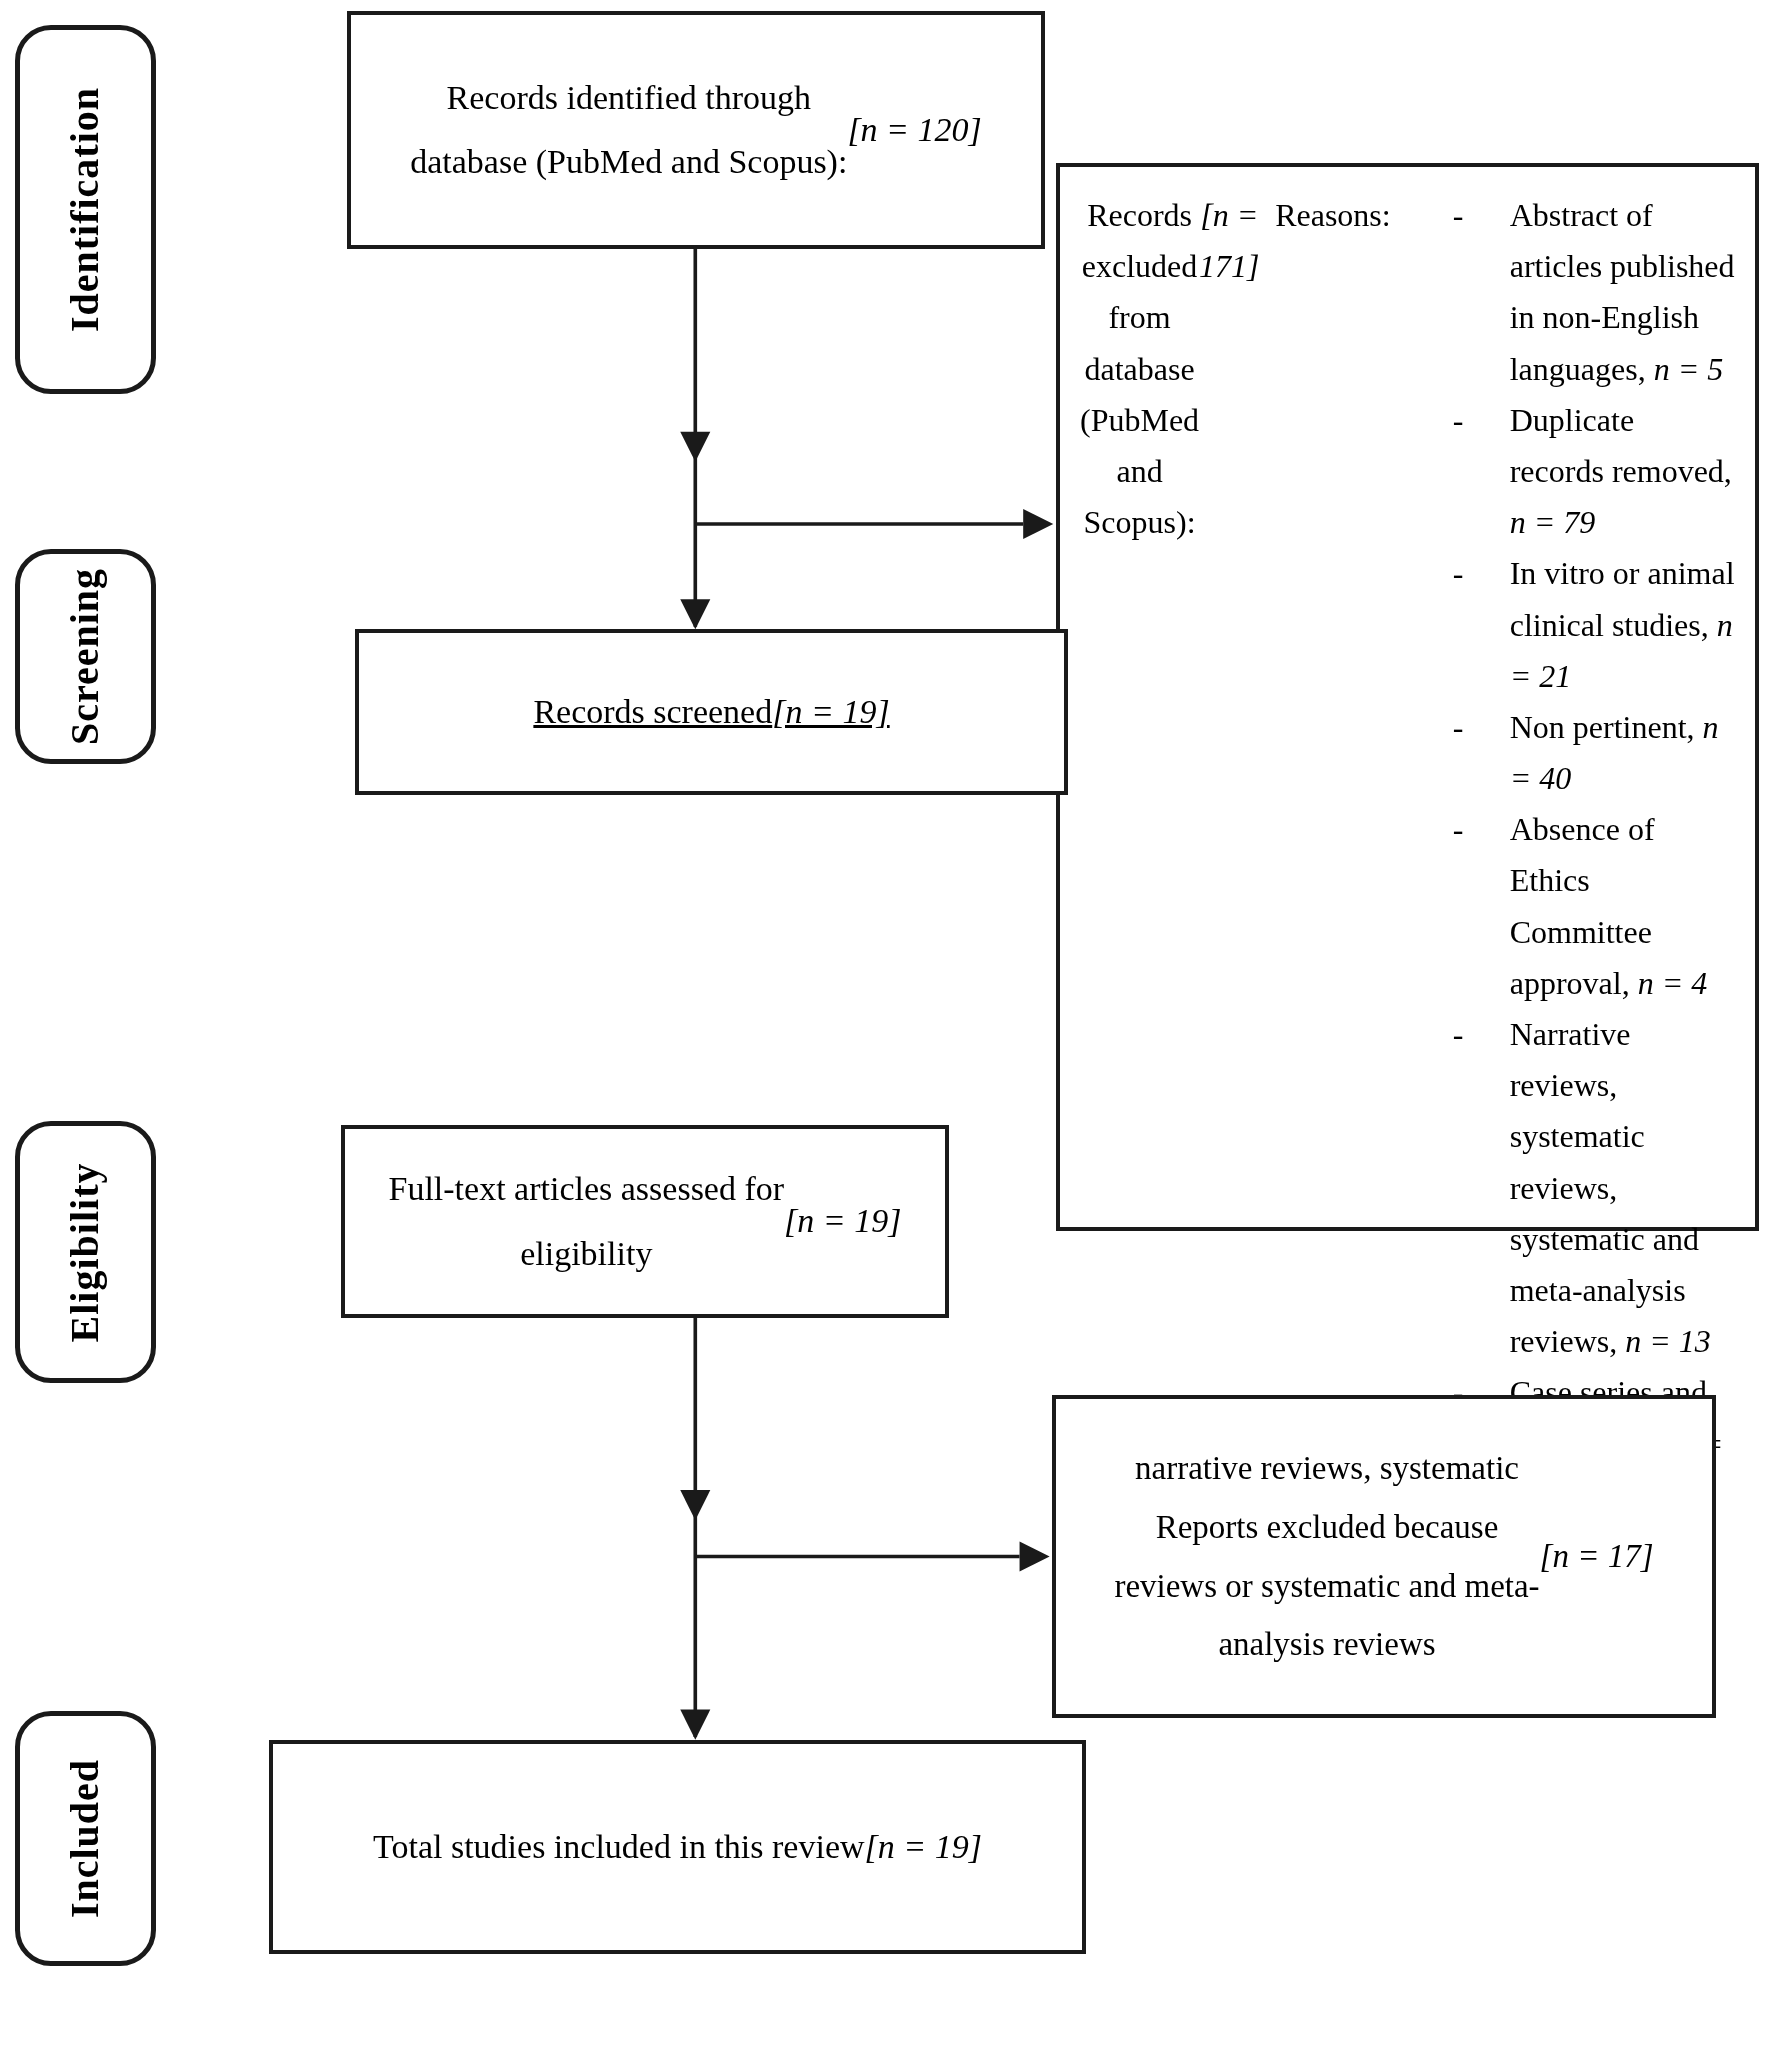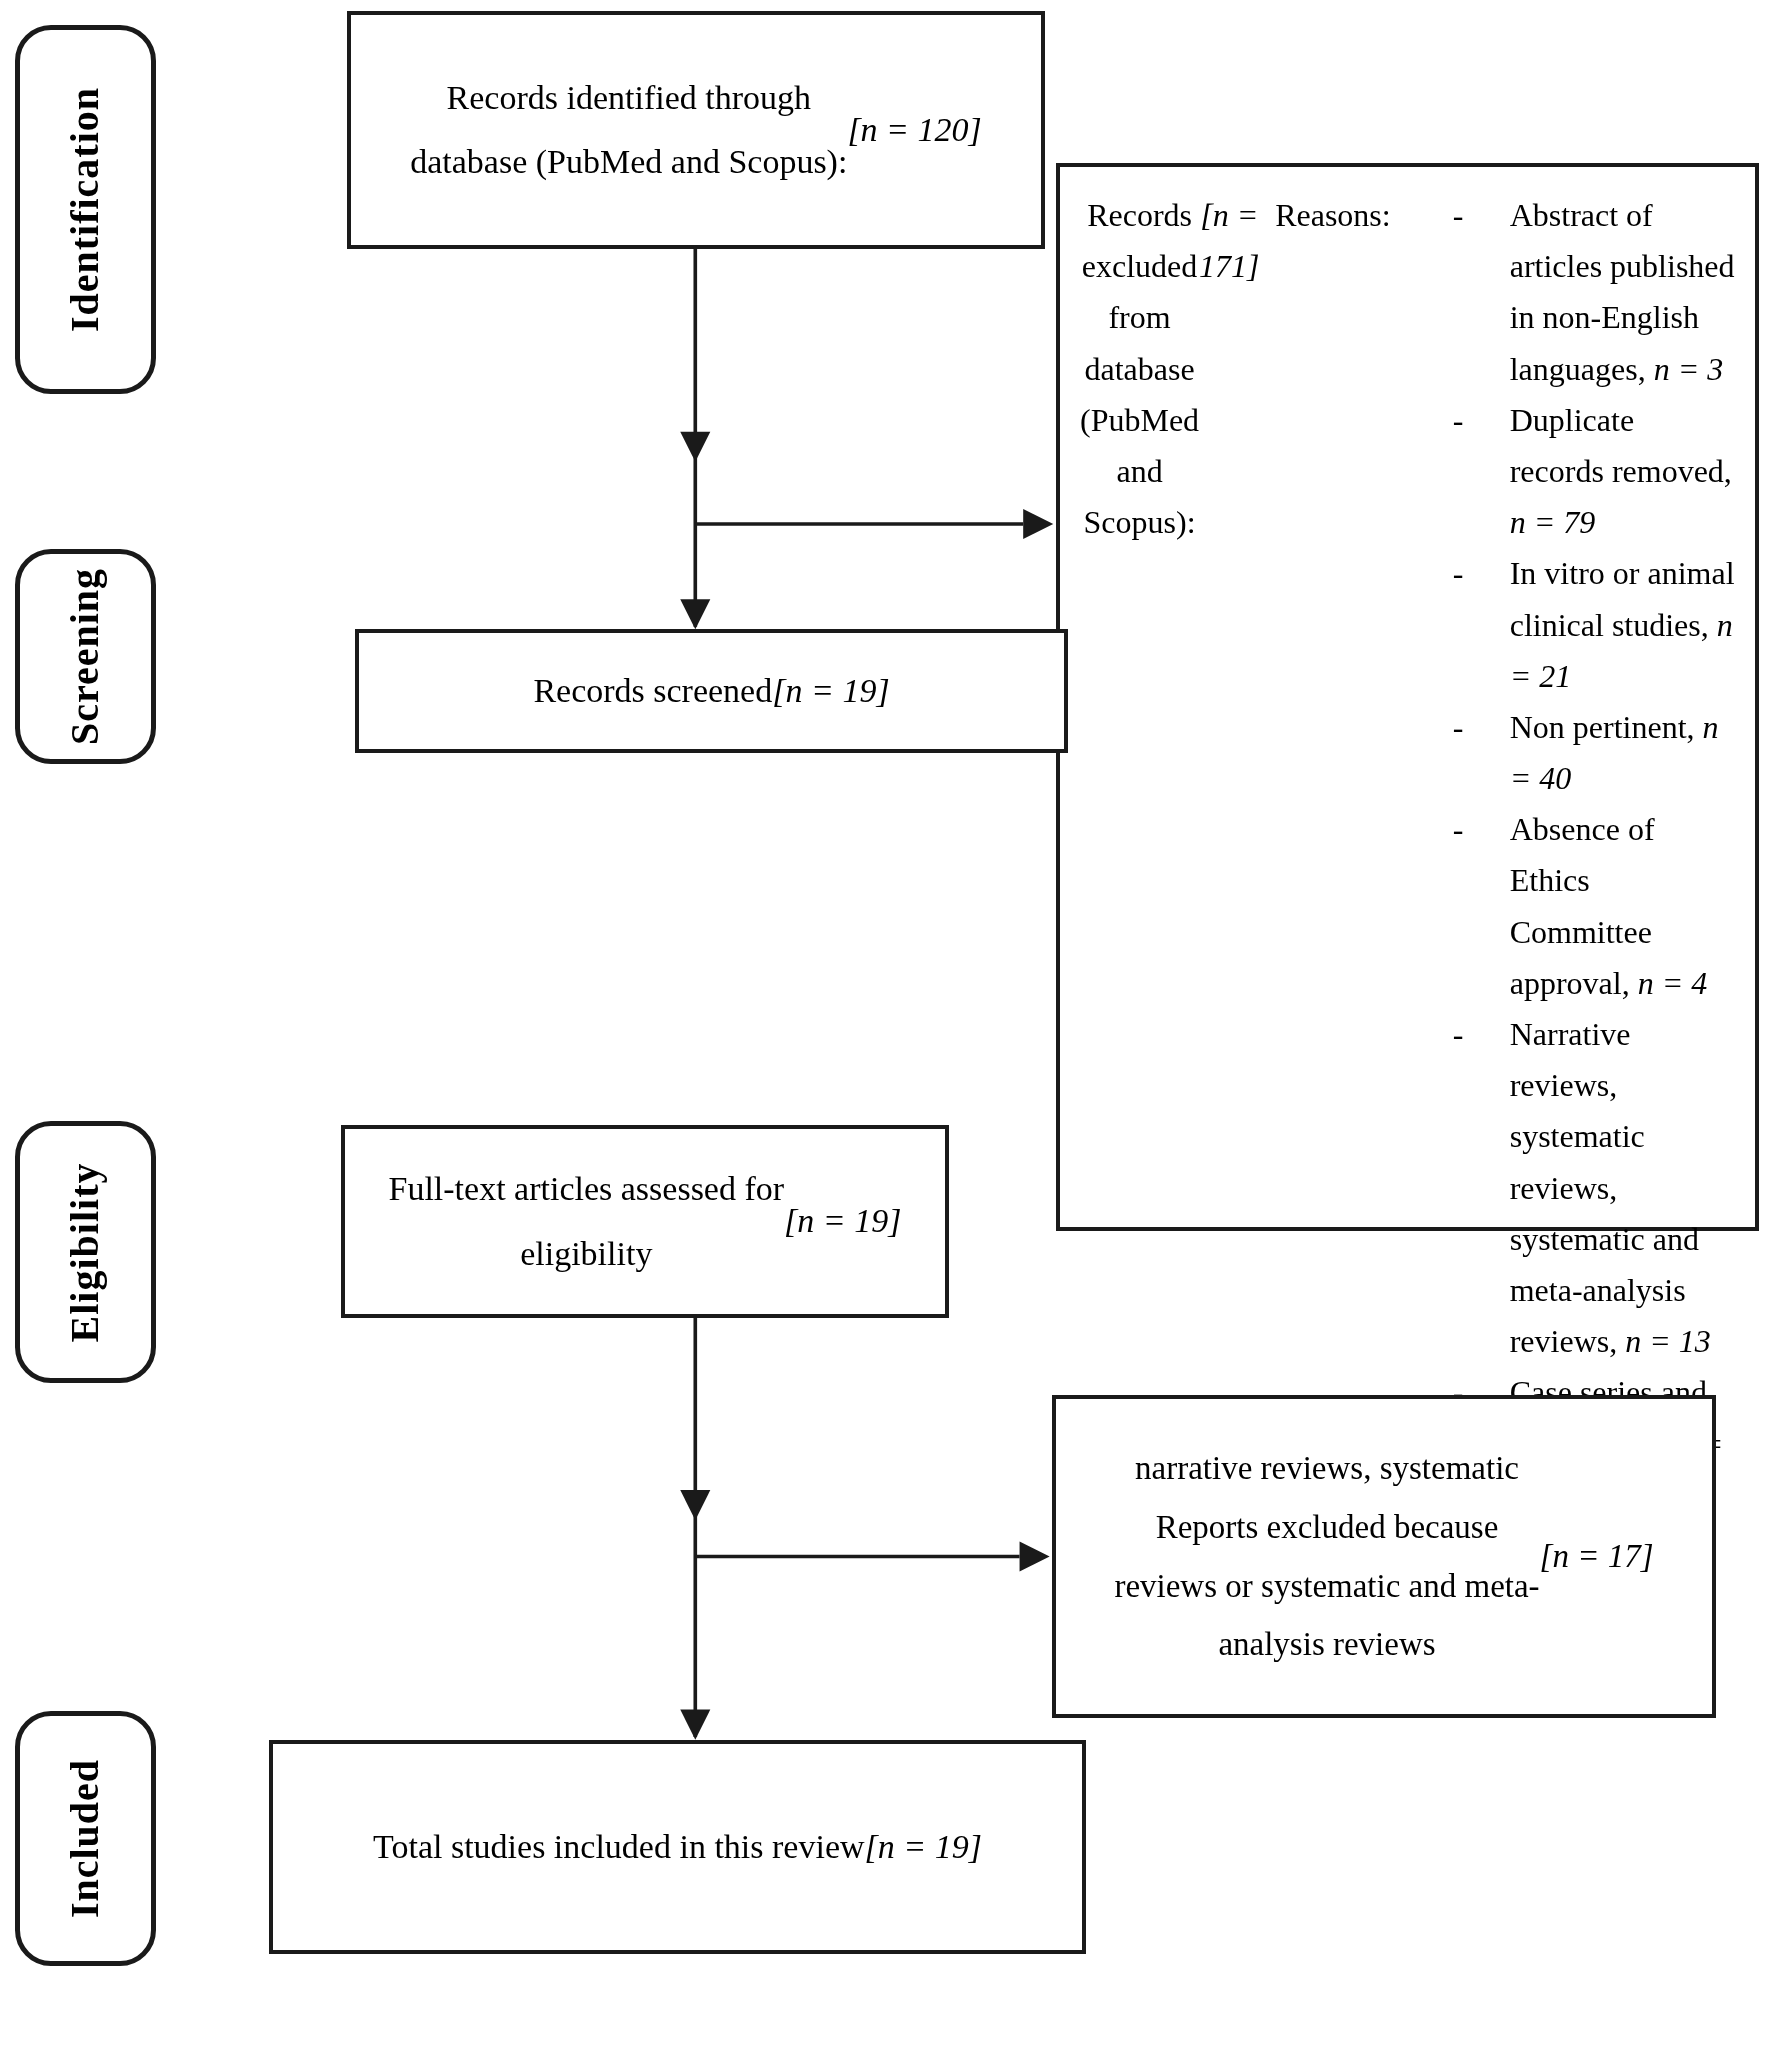--- a/index.html
+++ b/index.html
@@ -24,21 +24,21 @@
 
   
   .fbox {
     position:absolute; border:4.7px solid var(--line); background:var(--bg);
     display:flex; flex-direction:row; justify-content:center; align-items:center;
     text-align:center; font-size:34px; line-height:1.9;
   }
   .fbox .count { font-style:italic; }
 
   .box-identified { left:347px;  top:11.4px;   width:698px; height:238px; }
-  .box-screened   { left:355px;  top:629px; width:713px; height:124px; }
+  .box-screened   { left:355px;  top:629px; width:713px; height:166px;text-decoration:underline; }
   .box-fulltext   { left:341px;  top:1125px; width:608px; height:193px; }
   .box-total      { left:269px;  top:1740px; width:817px; height:214px; }
 
   .box-excluded-reports {
     left:1052px; top:1395px; width:664px; height:323px;
     font-size:33px; line-height:1.78;
   }
 
   
   .box-excluded-db {
@@ -104,21 +104,21 @@
   <div class="fbox box-excluded-db">
     <div class="lines">
         <div>Records excluded from database</div>
         <div>(PubMed and Scopus):</div>
       </div>
     <i class="count">[n = 171]</i>
     <div class="reasons-label">Reasons:</div>
     <ul class="reasons">
         <li class="reason">
           <span class="dash">-</span>
-          <span class="rtext">Abstract of articles published in non-English languages, <i>n = 3</i></span>
+          <span class="rtext">Abstract of articles published in non-English languages, <i>n = 5</i></span>
         </li>
         <li class="reason">
           <span class="dash">-</span>
           <span class="rtext">Duplicate records removed, <i>n = 79</i></span>
         </li>
         <li class="reason">
           <span class="dash">-</span>
           <span class="rtext">In vitro or animal clinical studies, <i>n = 21</i></span>
         </li>
         <li class="reason">

